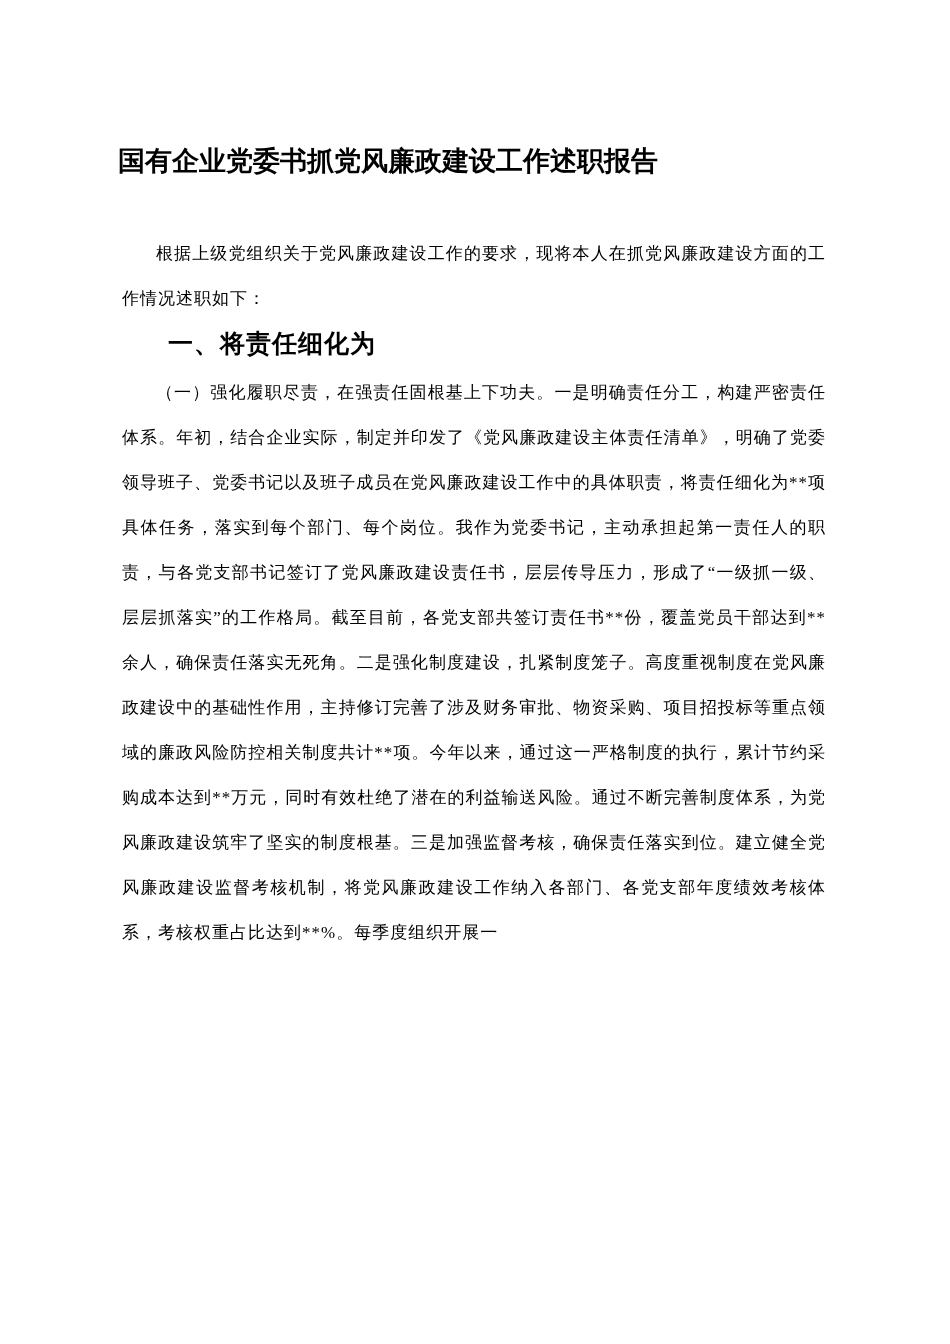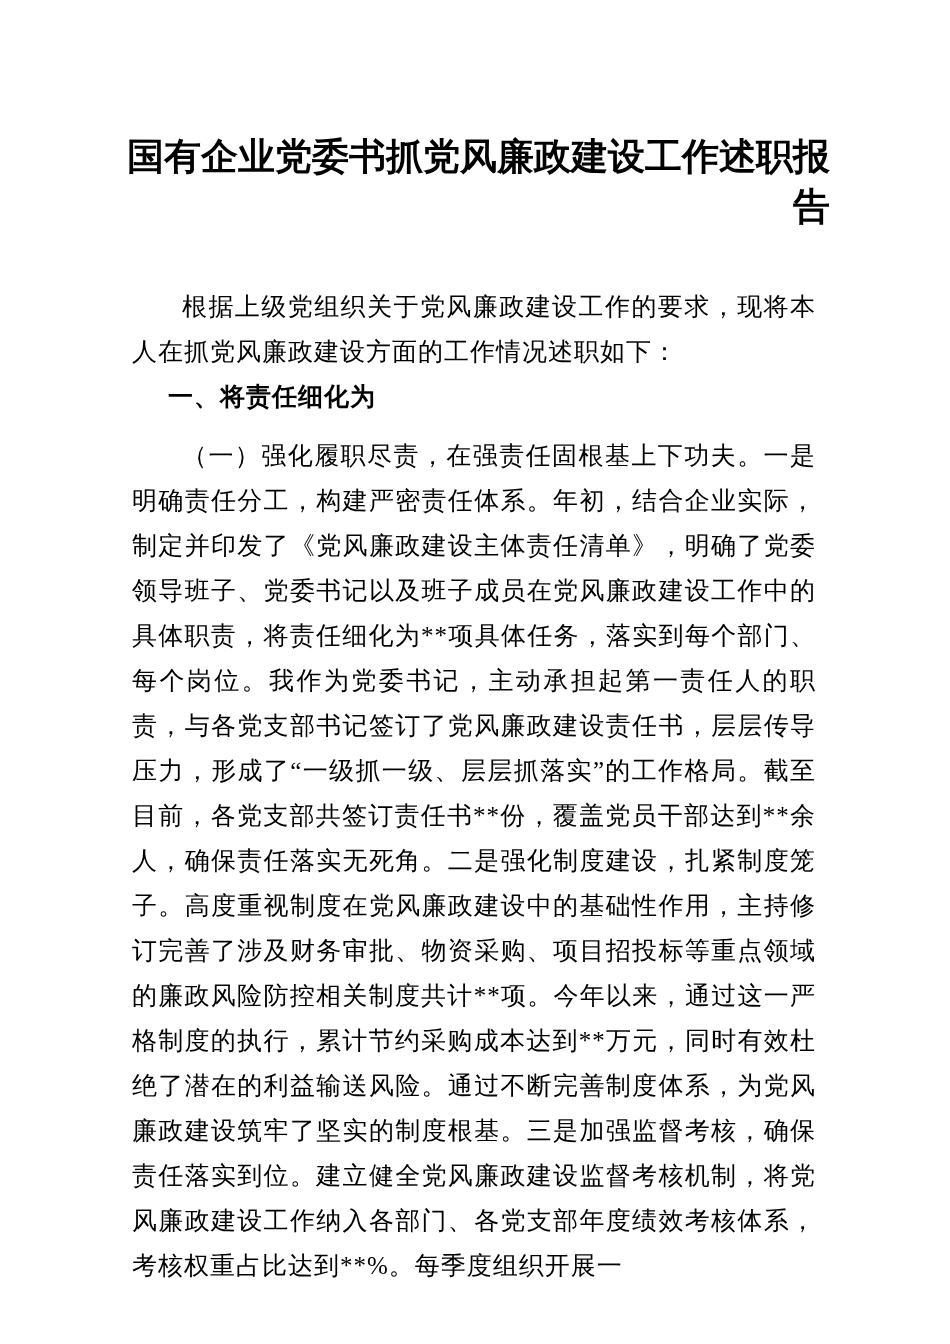--- a/index.html
+++ b/index.html
@@ -15,34 +15,34 @@
     overflow: hidden;
   }
   .page {
     box-sizing: border-box;
     width: 950px;
     height: 1344px;
     padding: 128px 120px 40px 118px;
     background: #ffffff;
   }
   .doc-title {
-    font-size: 37px;
+    font-size: 27px;
     line-height: 1.35;
     font-weight: bold;
-    text-align: right;
-    margin: 4px 0 52px 0;
+    text-align: left;
+    margin: 15px 0 52px 0;
     letter-spacing: 0px;
     font-family: "Liberation Serif", "DejaVu Serif", serif;
   }
   .para {
-    font-size: 25px;
+    font-size: 17px;
     line-height: 45px;
     text-align: justify;
     text-indent: 2em;
-    margin: 14px;
+    margin: 4px;
     letter-spacing: 1px;
     word-break: break-all;
   }
   .para.intro {
     margin-bottom: 0;
   }
   .section-heading {
     font-size: 25px;
     line-height: 45px;
     font-weight: bold;

